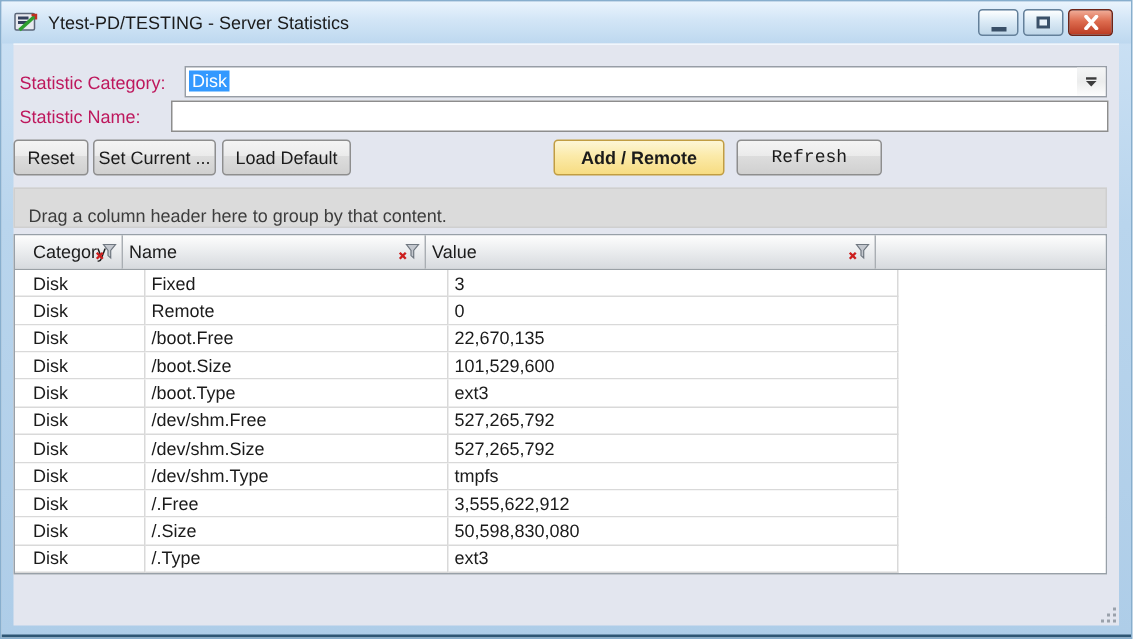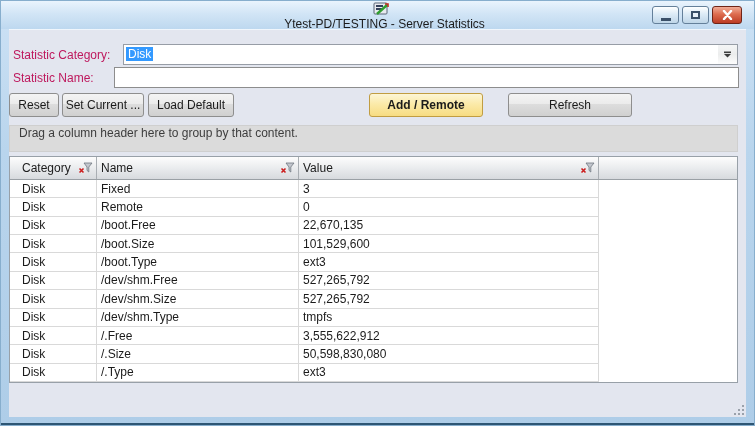--- a/index.html
+++ b/index.html
@@ -5,21 +5,21 @@
   * { margin:0; padding:0; box-sizing:border-box; }
   body { font-family:"Liberation Sans", sans-serif; font-size:12px; color:#1b1b1b; background:#fff; }
 
   .window { position:relative; width:755px; height:426px;
     background:linear-gradient(180deg,#cde2f5,#b9d5ed 35%,#aecde8);
     border:1px solid #87aecd; overflow:hidden; }
   .window::after { content:""; position:absolute; left:0; right:0; bottom:0; height:2px; background:#2e5674; }
 
   .titlebar { position:absolute; top:0; left:0; right:0; height:28px;
     background:linear-gradient(180deg,#eaf4fd,#d2e5f6 45%,#bdd8ef);
-    display:flex; align-items:center; padding-left:8px;flex-direction:column; }
+    display:flex; align-items:center; padding-left:8px; }
   .app-icon { width:17px; height:16px; flex:0 0 auto; }
   .title-text { margin-left:6px; white-space:nowrap; }
 
   .win-buttons { position:absolute; top:5px; right:12px; display:flex; gap:3px; }
   .win-btn { width:27px; height:18px; border:1px solid #64809a; border-radius:3px;
     background:linear-gradient(180deg,#feffff,#dcebf6 45%,#bfd6e8);
     display:flex; align-items:center; justify-content:center; cursor:default; }
   .glyph-min { width:10px; height:3px; background:#3a5068; margin-top:8px; }
   .glyph-max { width:9px; height:8px; border:2px solid #3a5068; background:#e8f1f8; }
   .win-btn.close { width:30px; border-color:#6f2417;
@@ -44,32 +44,32 @@
     border:1px solid #8d8d8d; padding:2px 4px; font:inherit; }
 
   .btn { top:63px; height:24px; border:1px solid #8e8e8e; border-radius:3px;
     background:linear-gradient(180deg,#f4f4f4,#ebebeb 45%,#dddddd 46%,#d0d0d0);
     display:flex; align-items:center; justify-content:center; cursor:default; white-space:nowrap; }
   .btn-reset { left:0; width:50px; }
   .btn-set-current { left:53px; width:82px; }
   .btn-load-default { left:139px; width:86px; }
   .btn-add-update { left:360px; width:114px; font-weight:bold; border-color:#c19d42;
     background:linear-gradient(180deg,#fdf6d6,#fbeaa9 45%,#f7dc82); }
-  .btn-refresh { left:499px; width:124px; }
+  .btn-refresh { left:482px; width:97px;font-family:Liberation Mono, monospace; }
 
   .group-panel { left:0; top:95px; width:729px; height:27px; background:#dbdbdb;
-    border:1px solid #cfcfcf; color:#3d3d3d; display:flex; align-items:flex-start; padding-left:9px; }
+    border:1px solid #cfcfcf; color:#3d3d3d; display:flex; align-items:flex-end; padding-left:9px; }
 
   .grid { left:0; top:126px; width:729px; height:227px; background:#fff; border:1px solid #98a0a8; }
   .grid-header { position:absolute; top:0; left:0; right:0; height:23px; display:flex;
     border-bottom:1px solid #9aa0a5; }
   .hcell { position:relative; display:flex; align-items:center;
     background:linear-gradient(180deg,#fdfdfd,#eaecee 50%,#d7dade);
     border-right:1px solid #a9aeb3; }
-  .hcell.h0 { width:87px; padding-left:12px; }
+  .hcell.h0 { width:72px; padding-left:12px; }
   .hcell.h1 { width:202px; padding-left:4px; }
   .hcell.h2 { width:300px; padding-left:4px; }
   .hcell.hfill { flex:1; border-right:none; }
   .filter-icon { position:absolute; right:3px; top:5px; }
 
   .grid-body { position:absolute; top:23px; bottom:0; left:0; right:0; display:flex; flex-direction:column; }
   .grid-row { flex:1; display:flex; background:#fff; }
   .grid-row .cell { display:flex; align-items:center; overflow:hidden; white-space:nowrap;
     border-right:1px solid #d9d9d9; border-bottom:1px solid #d9d9d9; }
   .cell.c0 { width:87px; padding-left:12px; }

